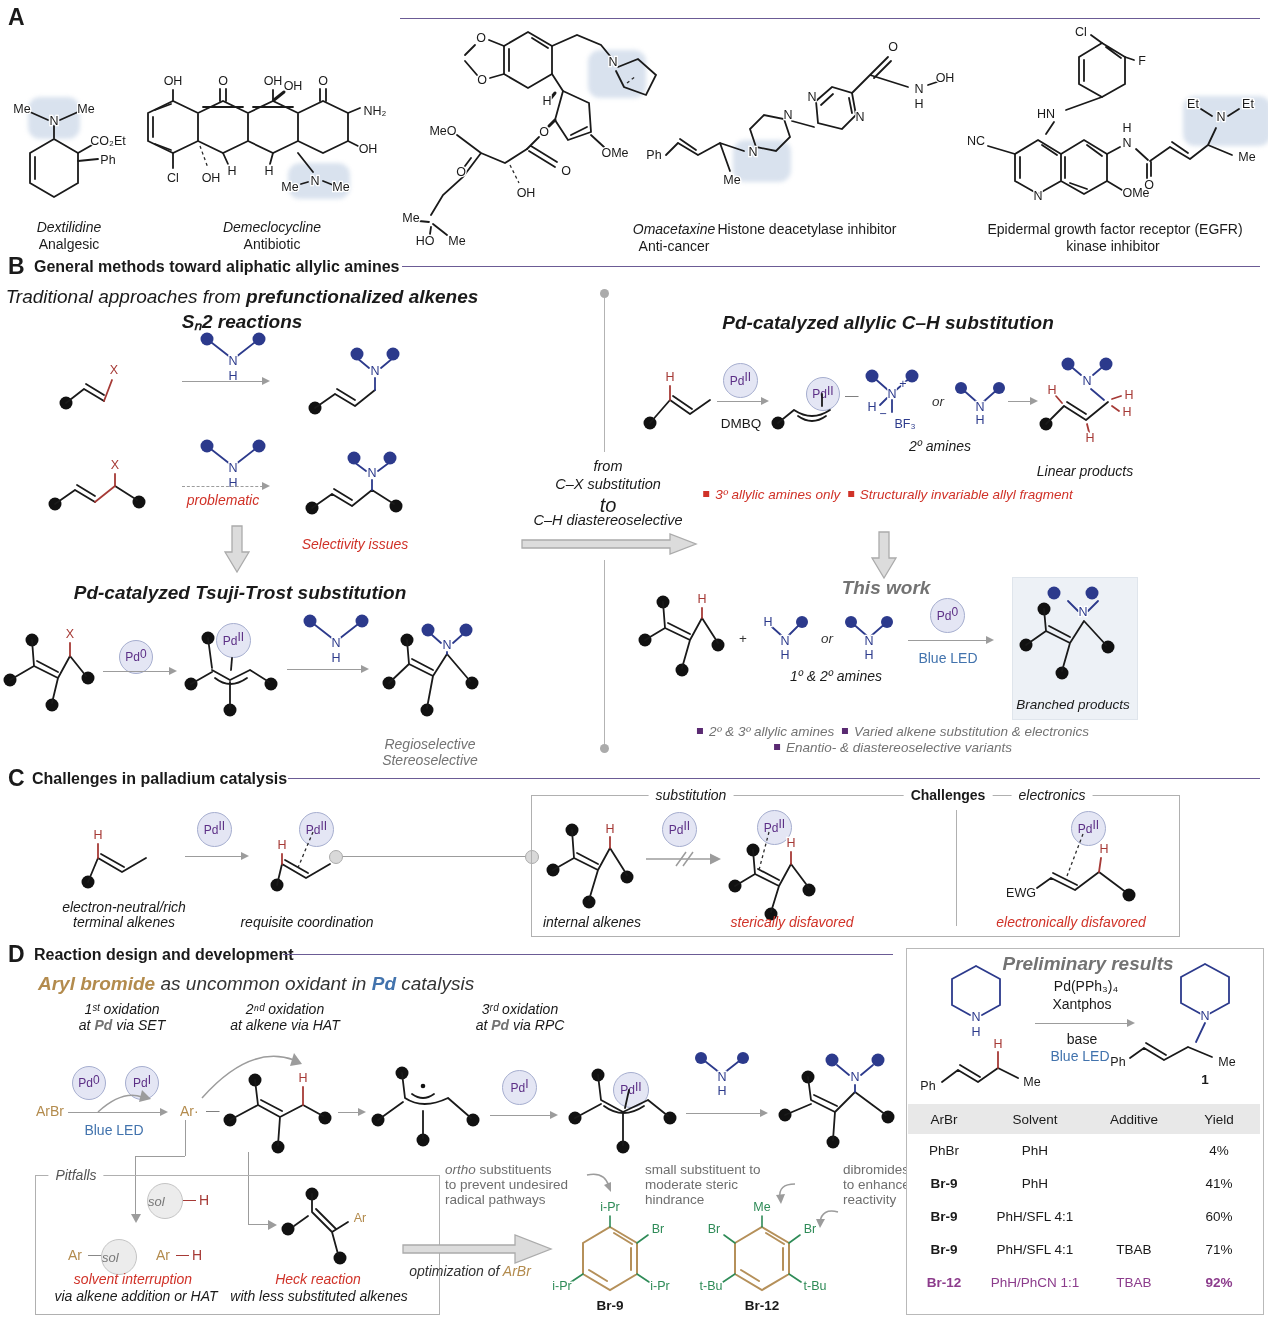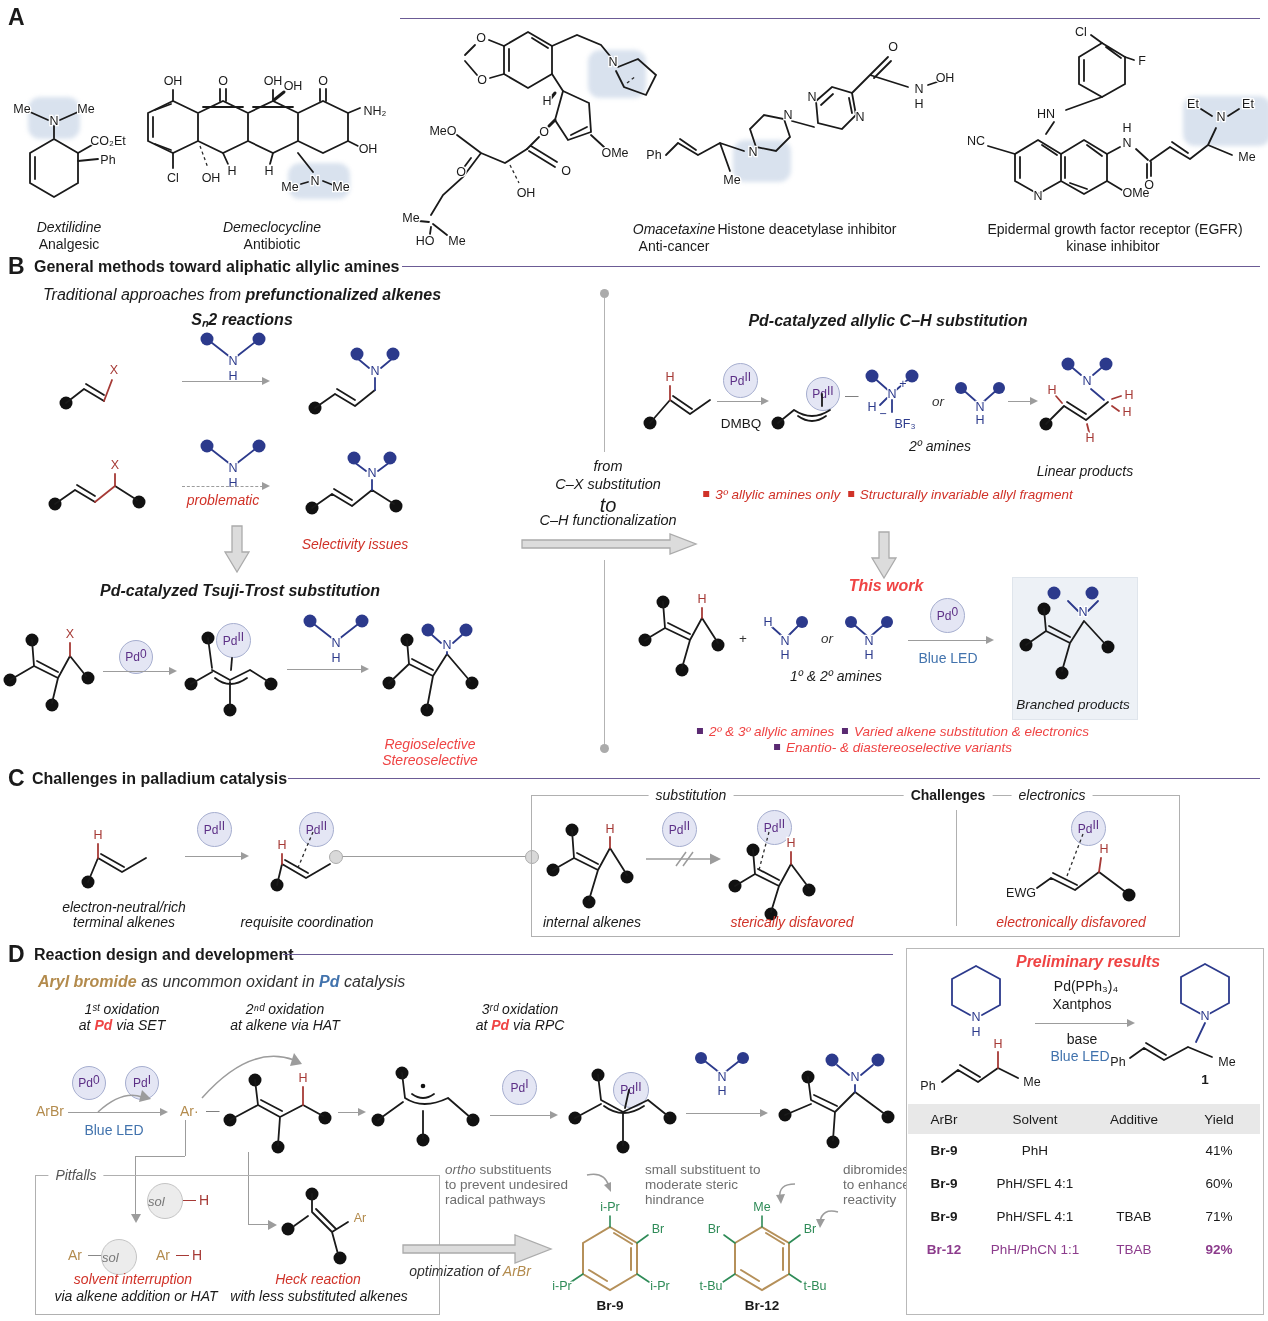--- a/index.html
+++ b/index.html
@@ -1,21 +1,21 @@
 <!DOCTYPE html>
 <html><head>
 <meta charset="utf-8">
 <style>
   body{margin:0;background:#fff}
   .fig{position:relative;width:1268px;height:1321px;background:#fff;font-family:"Liberation Sans",sans-serif;color:#1a1a1a;overflow:hidden}
   .t{position:absolute;font-size:13.5px;line-height:1.15;white-space:nowrap}
   .c{transform:translateX(-50%);text-align:right}
   .i{font-style:italic}
-  .w{font-weight:bold}.f14{font-size:14px}.f15{font-size:16px}
-  .red{color:#d03228}.pur{color:#ef4444}.gold{color:#b38b4d}
+  .w{font-weight:bold}.f14{font-size:14px}.f15{font-size:19px}
+  .red{color:#d03228}.pur{color:#737373}.gold{color:#b38b4d}
   .sb{color:#4273ad}.gy{color:#6e6e6e}.dr{color:#a63a36}.dk{color:#333}
   .sec-letter{position:absolute;font-size:23px;font-weight:bold}
   .sec-title{position:absolute;font-size:16px;font-weight:bold}
   .rule{position:absolute;height:0;border-top:1.5px solid #6b5b95}
   .pdc{position:absolute;border-radius:50%;background:#e4e6f4;border:1px solid #a6aecf;color:#5c2f86;display:flex;align-items:center;justify-content:center;font-size:12px;line-height:1}
   .pdc sup{font-size:12px;margin-top:-7px}
   .rarrow{position:absolute;height:0;border-top:1.5px solid #9c9c9c}
   .rarrow:after{content:"";position:absolute;right:-2px;top:-5px;border-left:8px solid #9c9c9c;border-top:4.5px solid transparent;border-bottom:4.5px solid transparent}
   .dashedar{border-top-style:dashed}
   .vln{position:absolute;border-left:1.5px solid #b3b3b3}
@@ -291,21 +291,21 @@
     <text class="b" x="62" y="31">N</text>
   </svg>
   <span class="t i f14 pur c" style="left:430px;top:736px">Regioselective</span>
   <span class="t i f14 pur c" style="left:430px;top:752px">Stereoselective</span>
 
   <div class="gdot" style="left:600px;top:289px"></div>
   <div class="vln" style="left:604px;top:298px;height:154px"></div>
   <span class="t i c" style="left:608px;top:458px;font-size:14.5px">from</span>
   <span class="t i c" style="left:608px;top:476px;font-size:14.5px">C–X substitution</span>
   <span class="t i c" style="left:608px;top:494px;font-size:20px">to</span>
-  <span class="t i c" style="left:608px;top:512px;font-size:14.5px">C–H functionalization</span>
+  <span class="t i c" style="left:608px;top:512px;font-size:14.5px">C–H diastereoselective</span>
   <svg style="left:522px;top:531px" width="176" height="26">
     <polygon class="harw" points="0,9 148,9 148,3 174,13 148,23 148,17 0,17"></polygon>
   </svg>
   <div class="vln" style="left:604px;top:560px;height:188px"></div>
   <div class="gdot" style="left:600px;top:744px"></div>
 
   <span class="t i f15 w c" style="left:888px;top:312px">Pd-catalyzed allylic C–H substitution</span>
 
   <svg style="left:640px;top:362px" width="80" height="72">
     <circle class="ck" cx="10" cy="61" r="6.5"></circle>
@@ -716,20 +716,26 @@
       </colgroup>
     <thead>
       <tr>
         <th>ArBr</th>
         <th>Solvent</th>
         <th>Additive</th>
         <th>Yield</th>
       </tr>
     </thead>
     <tbody>
+      <tr>
+        <td>PhBr</td>
+          <td>PhH</td>
+          <td></td>
+          <td>4%</td>
+      </tr>
       <tr>
         <td class="bb">Br-9</td>
           <td>PhH</td>
           <td></td>
           <td>41%</td>
       </tr>
       <tr>
         <td class="bb">Br-9</td>
           <td>PhH/SFL 4:1</td>
           <td></td>

